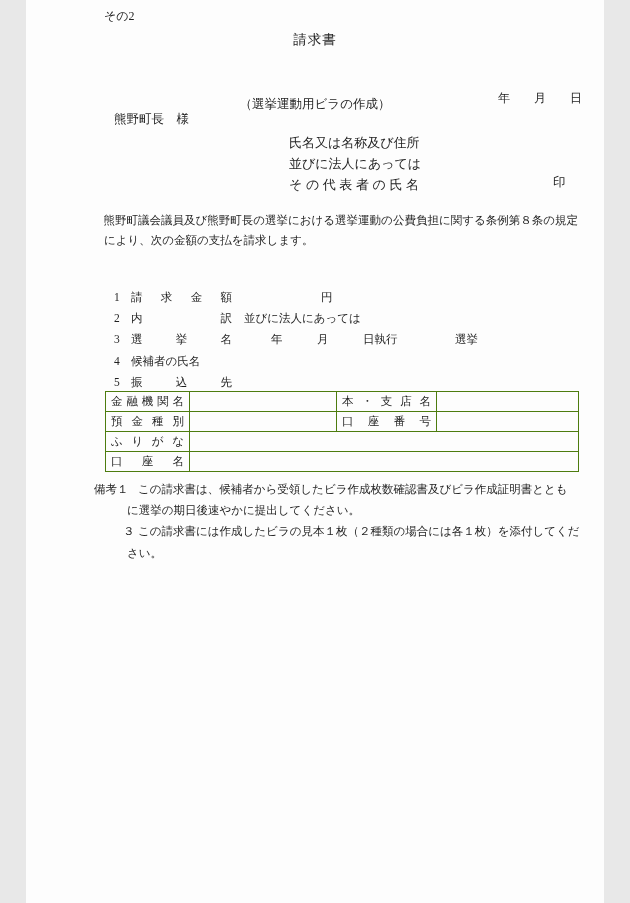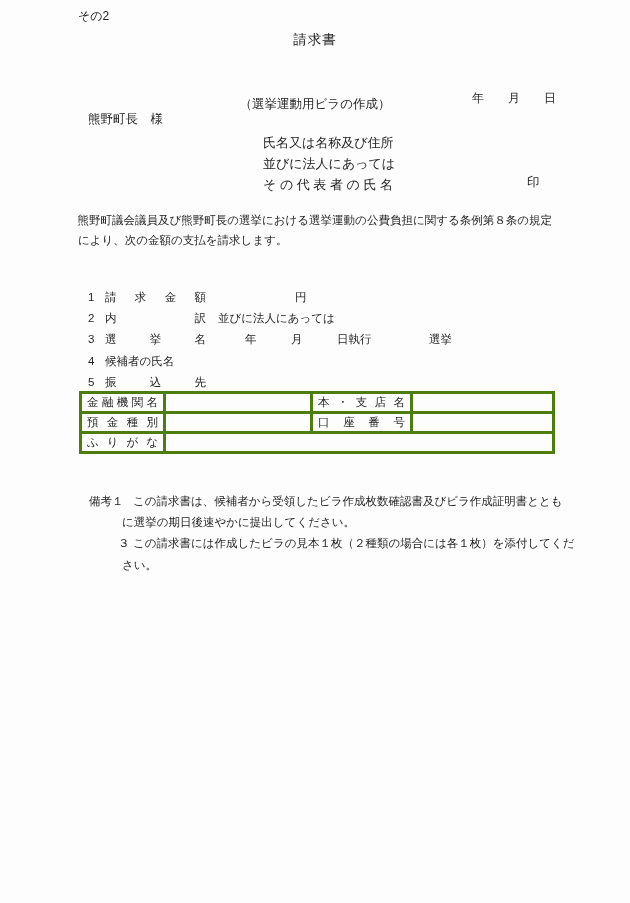--- a/index.html
+++ b/index.html
@@ -1,22 +1,22 @@
 <!DOCTYPE html>
 <html><head>
 <meta charset="utf-8">
 <style>
   * { margin:0; padding:0; box-sizing:border-box; }
   html,body { background:#e8e8e8; }
   .page {
     position:relative;
-    width:630px; height:903px;
+    width:578px; height:903px;
     margin:0 auto;
     background:#fdfdfd;
-    font-family:Liberation Sans, sans-serif;
+    font-family:Liberation Serif, serif;
     color:#1f1f1f;
     font-size:11.5px;
     overflow:hidden;
   }
   .abs { position:absolute; white-space:nowrap; }
 
   .corner-label { left:78px; top:8px; font-size:12px; }
   .doc-title   { left:0; right:0; top:31px; text-align:center; font-size:13.5px; letter-spacing:1px; }
   .doc-subtitle{ left:0; right:0; top:52px; text-align:center; font-size:12.5px;margin-top:44px; }
 
@@ -34,25 +34,25 @@
   .items { left:78px; top:287px; }
   .item-row { line-height:21.2px; white-space:nowrap; }
   .item-no { display:inline-block; width:17px; margin-left:10px; }
   .item-label { display:inline-block; width:101px; text-align:justify; text-align-last:justify; }
   .item-label.plain { width:auto; text-align:left; text-align-last:left; }
   .gap1 { margin-left:89px; }
   .gap2 { margin-left:12px; }
   .gap3 { margin-left:39px; }
 
   table.bank { position:absolute; left:79px; top:391px; border-collapse:collapse; table-layout:fixed; width:473px; }
-  table.bank td { border:3px solid #4d7c0f; height:20px; font-size:11.5px; padding:0 5px; vertical-align:middle; }
+  table.bank td { border:1px solid #4d7c0f; height:20px; font-size:11.5px; padding:0 5px; vertical-align:middle; }
   td.tlabel { text-align:justify; text-align-last:justify; }
   col.c1 { width:84px; } col.c2 { width:147px; } col.c3 { width:100px; } col.c4 { width:142px; }
 
-  .notes { left:89px; top:479px; line-height:21.2px;margin-top:12px; }
+  .notes { left:68px; top:479px; line-height:21.2px; }
   .note-line { white-space:nowrap; }
   .marker1 { display:inline-block; width:44px; }
   .marker2 { display:inline-block; width:15px; margin-left:29px; }
   .cont { margin-left:33px; }
 </style>
 </head>
 <body>
 
 <div class="page">
 
@@ -113,20 +113,24 @@
     <tr>
       <td class="tlabel">預金種別</td>
       <td></td>
       <td class="tlabel">口座番号</td>
       <td></td>
     </tr>
     <tr>
       <td class="tlabel">ふりがな</td>
       <td colspan="3"></td>
     </tr>
+    <tr>
+      <td class="tlabel">口座名</td>
+      <td colspan="3"></td>
+    </tr>
   </tbody>
     </table>
 
   <div class="abs notes">
     <div class="note-line">
       <span class="marker1">備考１</span><span>この請求書は、候補者から受領したビラ作成枚数確認書及びビラ作成証明書ととも</span>
     </div>
     <div class="note-line cont">
       <span>に選挙の期日後速やかに提出してください。</span>
     </div>

